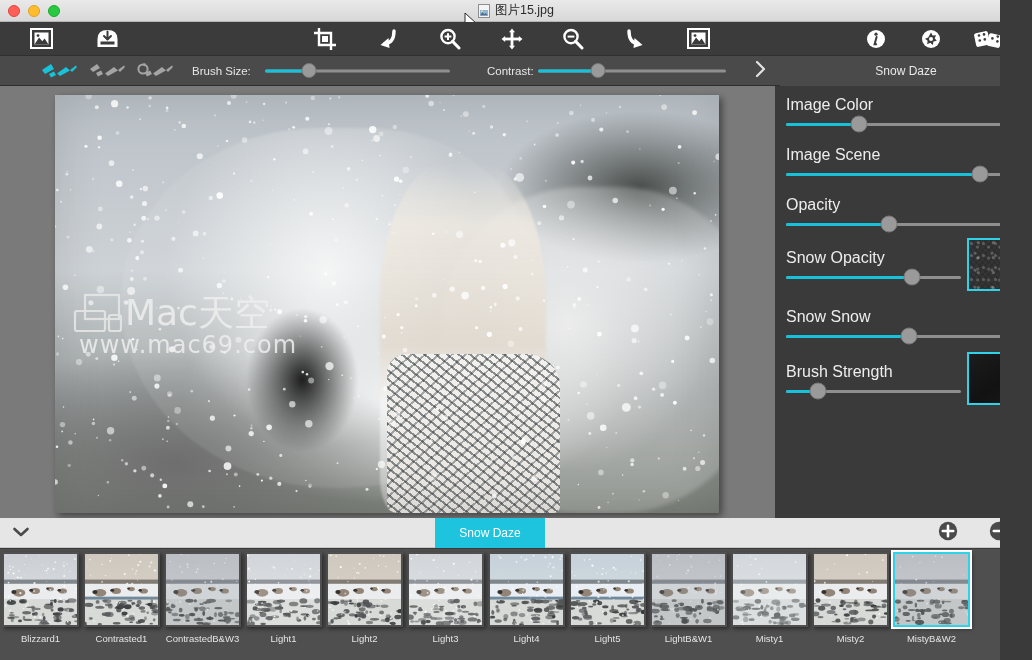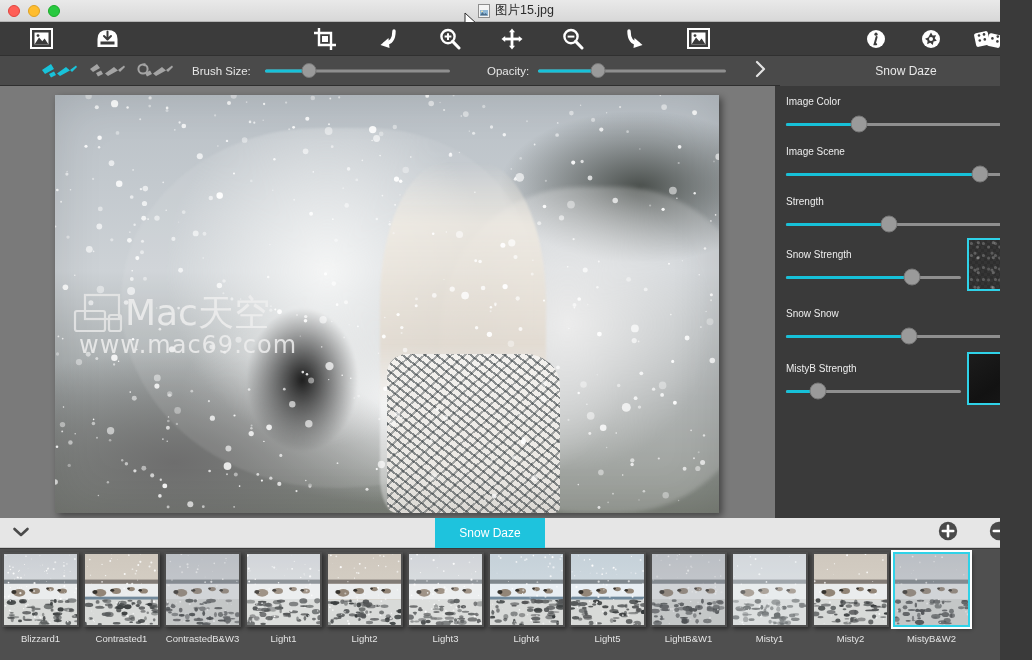--- a/index.html
+++ b/index.html
@@ -124,21 +124,21 @@
     pointer-events:none; opacity:.85;
   }
   .wm-text { font-family:"DejaVu Sans", sans-serif; fill:#efefef; }
 
   
   .rightpanel {
     position:absolute; left:775px; top:86px; width:257px; height:432px;
     background:#3a3a3a;
   }
   .ctrl { position:absolute; left:0; width:257px; }
-  .ctrl-label { position:absolute; left:11px; top:0; font-size:10px; color:#ededed; white-space:nowrap; }
+  .ctrl-label { position:absolute; left:11px; top:0; font-size:16px; color:#ededed; white-space:nowrap; }
   .ctrl-track {
     position:absolute; left:11px; top:27px; height:3px; border-radius:2px; background:#8f8f8f;
   }
   .ctrl-fill { position:absolute; left:0; top:0; height:3px; border-radius:2px; background:#16c1d9; }
   .ctrl-knob {
     position:absolute; top:28px; width:17px; height:17px; border-radius:50%;
     background:#9a9a9a; border:1px solid #777; transform:translate(-50%,-50%); cursor:pointer;
   }
   .swatch {
     position:absolute; right:12px; width:53px; height:53px;
@@ -352,21 +352,21 @@
         </svg>
       </span>
     </div>
 
     <span class="sublabel" style="left:192px">Brush Size:</span>
     <div class="slider-track" style="left:265px; width:185px">
       <div class="slider-fill" id="bsFill" style="width: 44.4px;"></div>
       <div class="slider-knob" id="bsKnob" style="left: 44.4px;"></div>
     </div>
 
-    <span class="sublabel" style="left:487px">Opacity:</span>
+    <span class="sublabel" style="left:487px">Contrast:</span>
     <div class="slider-track" style="left:538px; width:188px">
       <div class="slider-fill" id="opFill" style="width: 60.16px;"></div>
       <div class="slider-knob" id="opKnob" style="left: 60.16px;"></div>
     </div>
 
     <span class="chev-right" style="left:755px">
       <svg width="12" height="18" viewBox="0 0 12 18">
         <path d="M2 2 L9 9 L2 16" stroke="#e3e3e3" stroke-width="2.2" fill="none" stroke-linecap="round" stroke-linejoin="round"></path>
       </svg>
     </span>
@@ -834,43 +834,43 @@
         <div class="ctrl-knob" style="left: 83.6px;"></div>
       </div>
       <div class="ctrl" style="top: 60px;">
         <div class="ctrl-label">Image Scene</div>
         <div class="ctrl-track" style="width: 220px;">
           <div class="ctrl-fill" style="width: 193.6px;"></div>
         </div>
         <div class="ctrl-knob" style="left: 204.6px;"></div>
       </div>
       <div class="ctrl" style="top: 110px;">
-        <div class="ctrl-label">Strength</div>
+        <div class="ctrl-label">Opacity</div>
         <div class="ctrl-track" style="width: 220px;">
           <div class="ctrl-fill" style="width: 103.4px;"></div>
         </div>
         <div class="ctrl-knob" style="left: 114.4px;"></div>
       </div>
       <div class="ctrl" style="top: 163px;">
-        <div class="ctrl-label">Snow Strength</div>
+        <div class="ctrl-label">Snow Opacity</div>
         <div class="ctrl-track" style="width: 175px;">
           <div class="ctrl-fill" style="width: 126px;"></div>
         </div>
         <div class="ctrl-knob" style="left: 137px;"></div>
         <div class="swatch snow" style="top: -11px;"></div>
       </div>
       <div class="ctrl" style="top: 222px;">
         <div class="ctrl-label">Snow Snow</div>
         <div class="ctrl-track" style="width: 220px;">
           <div class="ctrl-fill" style="width: 123.2px;"></div>
         </div>
         <div class="ctrl-knob" style="left: 134.2px;"></div>
       </div>
       <div class="ctrl" style="top: 277px;">
-        <div class="ctrl-label">MistyB Strength</div>
+        <div class="ctrl-label">Brush Strength</div>
         <div class="ctrl-track" style="width: 175px;">
           <div class="ctrl-fill" style="width: 31.5px;"></div>
         </div>
         <div class="ctrl-knob" style="left: 42.5px;"></div>
         <div class="swatch cloud" style="top: -11px;"></div>
       </div>
     </div>
 
   <div class="presetbar">
     <span class="chev-down">

